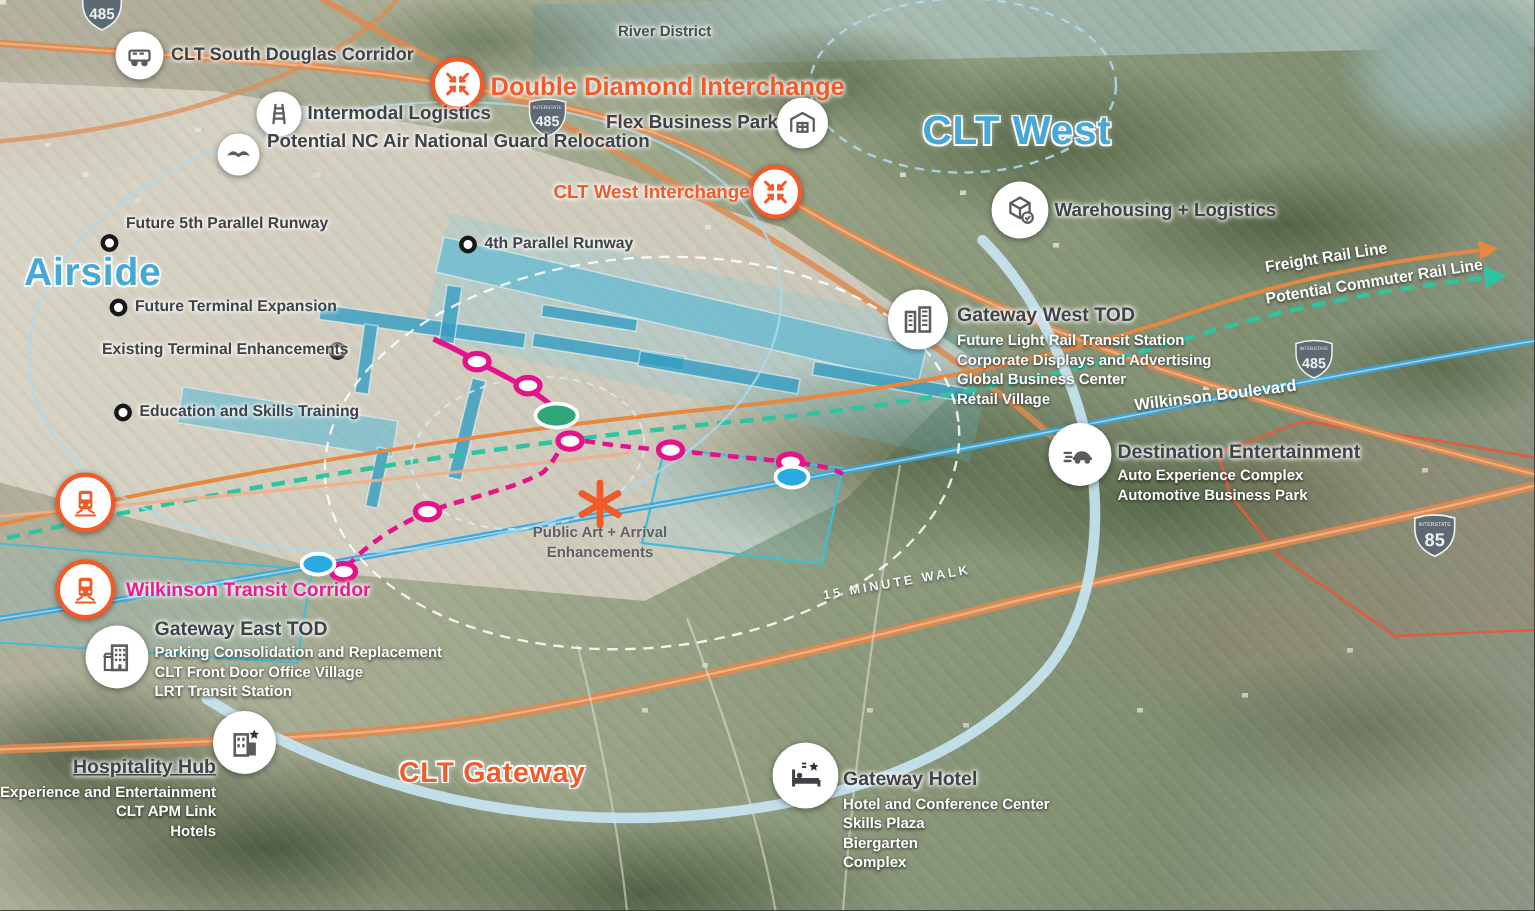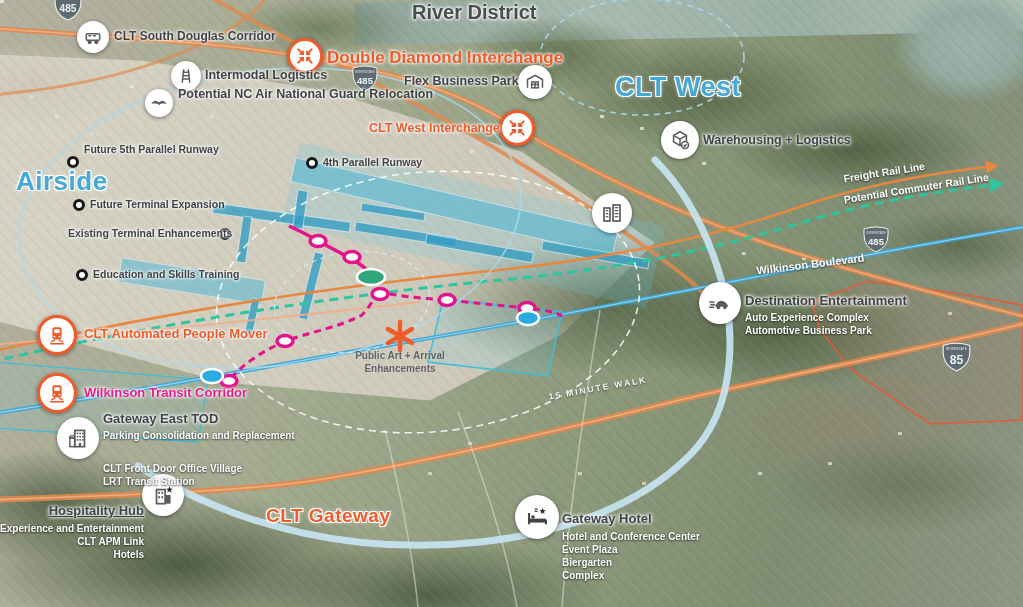--- a/index.html
+++ b/index.html
@@ -354,64 +354,72 @@
       </svg>
   </div>
 
   <div class="abs dot" style="left:67px;top:156px;"></div>
   <div class="abs dot" style="left:306px;top:157px;"></div>
   <div class="abs dot" style="left:73px;top:199px;"></div>
   <div class="abs dot" style="left:219px;top:228px;"></div>
   <div class="abs dot" style="left:76px;top:269px;"></div>
 
   <div class="abs t-title" style="left:114px;top:29px;font-size:12px;">CLT South Douglas Corridor</div>
-  <div class="abs t-title" style="left:412px;top:1px;font-size:20px;color:#4a4c4e;">River District</div>
+  <div class="abs t-title" style="left:412px;top:16px;font-size:10px;color:#4a4c4e;">River District</div>
   <div class="abs t-title t-orange" style="left:327px;top:48px;font-size:17px;">Double Diamond Interchange</div>
   <div class="abs t-title" style="left:205px;top:68px;font-size:12.5px;">Intermodal Logistics</div>
   <div class="abs t-title" style="left:404px;top:74px;font-size:12.5px;">Flex Business Park</div>
   <div class="abs t-big" style="left:615px;top:72px;font-size:27px;color:#45A8D7;">CLT West</div>
   <div class="abs t-title" style="left:178px;top:87px;font-size:12.5px;">Potential NC Air National Guard Relocation</div>
   <div class="abs t-title t-orange" style="left:369px;top:121px;font-size:12.5px;">CLT West Interchange</div>
   <div class="abs t-title" style="left:703px;top:133px;font-size:12.5px;">Warehousing + Logistics</div>
 
   <div class="abs t-road" style="left:843px;top:166px;font-size:10.5px;transform:rotate(-9deg);">Freight Rail Line</div>
   <div class="abs t-road" style="left:843px;top:182px;font-size:10.5px;transform:rotate(-9deg);">Potential Commuter Rail Line</div>
 
   <div class="abs t-title" style="left:84px;top:143px;font-size:10.5px;">Future 5th Parallel Runway</div>
   <div class="abs t-title" style="left:323px;top:156px;font-size:10.5px;">4th Parallel Runway</div>
   <div class="abs t-big" style="left:16px;top:166px;font-size:26px;color:#45A8D7;">Airside</div>
   <div class="abs t-title" style="left:90px;top:198px;font-size:10.5px;">Future Terminal Expansion</div>
   <div class="abs t-title" style="left:68px;top:227px;font-size:10.5px;">Existing Terminal Enhancements</div>
   <div class="abs t-title" style="left:93px;top:268px;font-size:10.5px;">Education and Skills Training</div>
 
+  <div class="abs" style="left:638px;top:202px;">
+    <div class="t-title" style="font-size:13px;">Gateway West TOD</div>
+    <div style="margin-top:4px;">
+      <div class="t-sub" style="font-size:10px;">Future Light Rail Transit Station</div>
+      <div class="t-sub" style="font-size:10px;">Corporate Displays and Advertising</div>
+      <div class="t-sub" style="font-size:10px;">Global Business Center</div>
+      <div class="t-sub" style="font-size:10px;">Retail Village</div>
+    </div>
+  </div>
 
   <div class="abs t-road" style="left:756px;top:258px;font-size:11px;transform:rotate(-7deg);">Wilkinson Boulevard</div>
 
   <div class="abs" style="left:745px;top:293px;">
     <div class="t-title" style="font-size:13px;">Destination Entertainment</div>
     <div style="margin-top:3px;">
       <div class="t-sub" style="font-size:10px;">Auto Experience Complex</div>
       <div class="t-sub" style="font-size:10px;">Automotive Business Park</div>
     </div>
   </div>
 
-  <div class="abs t-title t-orange" style="left:84px;top:326px;font-size:13px;">CLT Automated People Mover</div>
 
   <div class="abs" style="left:325px;top:349px;width:150px;text-align:center;">
     <div style="font-size:10px;font-weight:bold;color:#5E6163;line-height:13px;text-shadow:0 0 2px rgba(255,255,255,.5);">Public Art + Arrival</div>
     <div style="font-size:10px;font-weight:bold;color:#5E6163;line-height:13px;text-shadow:0 0 2px rgba(255,255,255,.5);">Enhancements</div>
   </div>
 
   <div class="abs t-title t-pink" style="left:84px;top:385px;font-size:13px;">Wilkinson Transit Corridor</div>
 
   <div class="abs" style="left:103px;top:411px;">
     <div class="t-title" style="font-size:13px;">Gateway East TOD</div>
     <div style="margin-top:3px;">
       <div class="t-sub" style="font-size:10px;">Parking Consolidation and Replacement</div>
-      <div class="t-sub" style="font-size:10px;margin-top:20px;">CLT Front Door Office Village</div>
+      <div class="t-sub" style="font-size:10px;">CLT Front Door Office Village</div>
       <div class="t-sub" style="font-size:10px;">LRT Transit Station</div>
     </div>
   </div>
 
   <div class="abs" style="left:548px;top:383px;font-size:8.5px;font-weight:bold;color:#f2f6f8;letter-spacing:2px;transform:rotate(-10deg);text-shadow:0 1px 2px rgba(0,0,0,.5);">15 MINUTE WALK</div>
 
   <div class="abs" style="left:0px;top:503px;width:144px;text-align:right;">
     <div class="t-title" style="font-size:13px;text-decoration:underline;">Hospitality Hub</div>
     <div style="margin-top:4px;">
       <div class="t-sub" style="font-size:10px;">Experience and Entertainment</div>
@@ -419,19 +427,19 @@
       <div class="t-sub" style="font-size:10px;padding-left:48px;">Hotels</div>
     </div>
   </div>
 
   <div class="abs t-big" style="left:266px;top:505px;font-size:19px;color:#F15A29;">CLT Gateway</div>
 
   <div class="abs" style="left:562px;top:511px;">
     <div class="t-title" style="font-size:13px;">Gateway Hotel</div>
     <div style="margin-top:4px;">
       <div class="t-sub" style="font-size:10px;">Hotel and Conference Center</div>
-      <div class="t-sub" style="font-size:10px;">Event Plaza</div>
+      <div class="t-sub" style="font-size:10px;">Skills Plaza</div>
       <div class="t-sub" style="font-size:10px;">Biergarten</div>
       <div class="t-sub" style="font-size:10px;">Complex</div>
     </div>
   </div>
 
 </div>
 
 </body></html>

